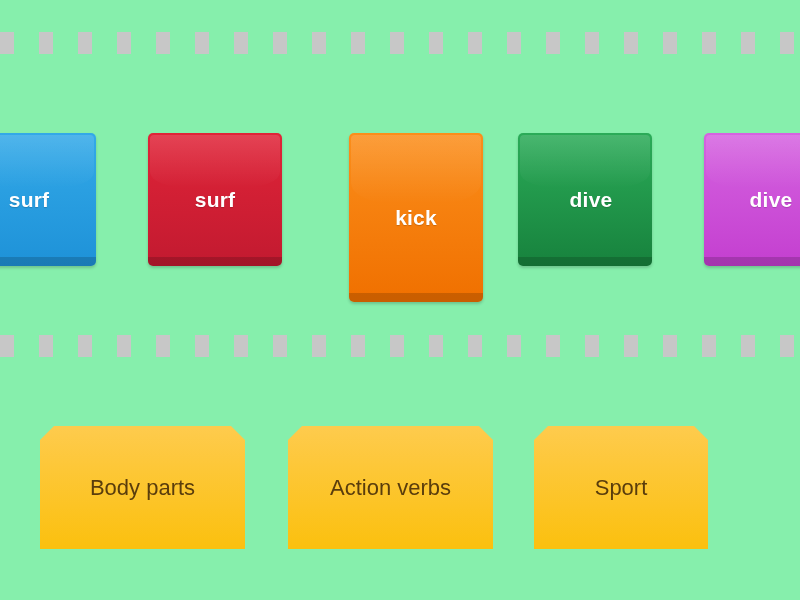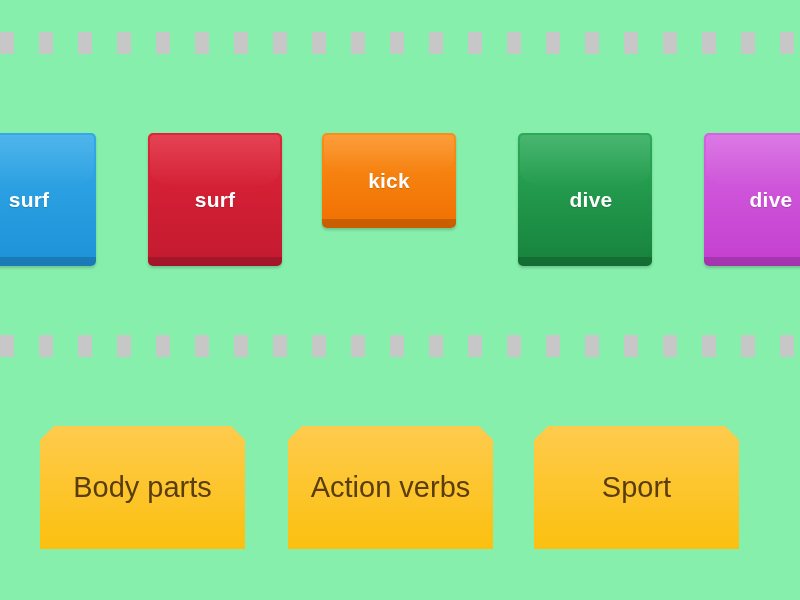--- a/index.html
+++ b/index.html
@@ -79,21 +79,21 @@
     pointer-events: none;
   }
 
   
   .tile-cat {
     position: absolute;
     display: flex;
     align-items: center;
     justify-content: center;
     color: #5a3d0c;
-    font-size: 29px;
+    font-size: 22px;
     font-weight: normal;
     user-select: none;
     
     clip-path: polygon(14px 0, calc(100% - 14px) 0, 100% 14px, 100% 100%, 0 100%, 0 14px);
     filter: drop-shadow(0 2px 2px rgba(0,0,0,0.13));
   }
   .tile-cat .clabel {
     display: block;
     line-height: 1;
     pointer-events: none;
@@ -128,21 +128,21 @@
       <span class="dash" style="left: 780px; width: 14px; height: 22px; background: rgb(199, 199, 199);"></span>
     </div>
 
   <div id="word-row">
       <div class="tile-word" style="left: -38px; top: 133px; width: 134px; height: 133px; background: linear-gradient(rgb(51, 169, 232) 0%, rgb(30, 146, 216) 100%); box-shadow: rgba(0, 0, 0, 0.18) 0px 2px 3px;">
         <span class="wlabel">surf</span>
       </div>
       <div class="tile-word" style="left: 148px; top: 133px; width: 134px; height: 133px; background: linear-gradient(rgb(224, 36, 56) 0%, rgb(194, 26, 48) 100%); box-shadow: rgba(0, 0, 0, 0.18) 0px 2px 3px;">
         <span class="wlabel">surf</span>
       </div>
-      <div class="tile-word" style="left: 322px; top: 133px; width: 134px; height: 95px; background: linear-gradient(rgb(251, 142, 27) 0%, rgb(240, 112, 0) 100%); box-shadow: rgba(0, 0, 0, 0.18) 0px 2px 3px;">
+      <div class="tile-word" style="left: 349px; top: 133px; width: 134px; height: 169px; background: linear-gradient(rgb(251, 142, 27) 0%, rgb(240, 112, 0) 100%); box-shadow: rgba(0, 0, 0, 0.18) 0px 2px 3px;">
         <span class="wlabel">kick</span>
       </div>
       <div class="tile-word" style="left: 518px; top: 133px; width: 134px; height: 133px; background: linear-gradient(rgb(43, 171, 88) 0%, rgb(23, 130, 61) 100%); box-shadow: rgba(0, 0, 0, 0.18) 0px 2px 3px; padding-left: 12px;">
         <span class="wlabel">dive</span>
       </div>
       <div class="tile-word" style="left: 704px; top: 133px; width: 134px; height: 133px; background: linear-gradient(rgb(213, 99, 224) 0%, rgb(196, 63, 208) 100%); box-shadow: rgba(0, 0, 0, 0.18) 0px 2px 3px;">
         <span class="wlabel">dive</span>
       </div>
     </div>
 
@@ -170,18 +170,18 @@
       <span class="dash" style="left: 780px; width: 14px; height: 22px; background: rgb(199, 199, 199);"></span>
     </div>
 
   <div id="cat-row">
       <div class="tile-cat" style="left: 40px; top: 426px; width: 205px; height: 123px; background: linear-gradient(rgb(254, 203, 77) 0%, rgb(251, 192, 14) 100%); color: rgb(90, 61, 12);">
         <span class="clabel">Body parts</span>
       </div>
       <div class="tile-cat" style="left: 288px; top: 426px; width: 205px; height: 123px; background: linear-gradient(rgb(254, 203, 77) 0%, rgb(251, 192, 14) 100%); color: rgb(90, 61, 12);">
         <span class="clabel">Action verbs</span>
       </div>
-      <div class="tile-cat" style="left: 534px; top: 426px; width: 205px; height: 123px; background: linear-gradient(rgb(254, 203, 77) 0%, rgb(251, 192, 14) 100%); color: rgb(90, 61, 12);">
+      <div class="tile-cat" style="left: 534px; top: 426px; width: 174px; height: 123px; background: linear-gradient(rgb(254, 203, 77) 0%, rgb(251, 192, 14) 100%); color: rgb(90, 61, 12);">
         <span class="clabel">Sport</span>
       </div>
     </div>
 
 </div>
 
 </body></html>

